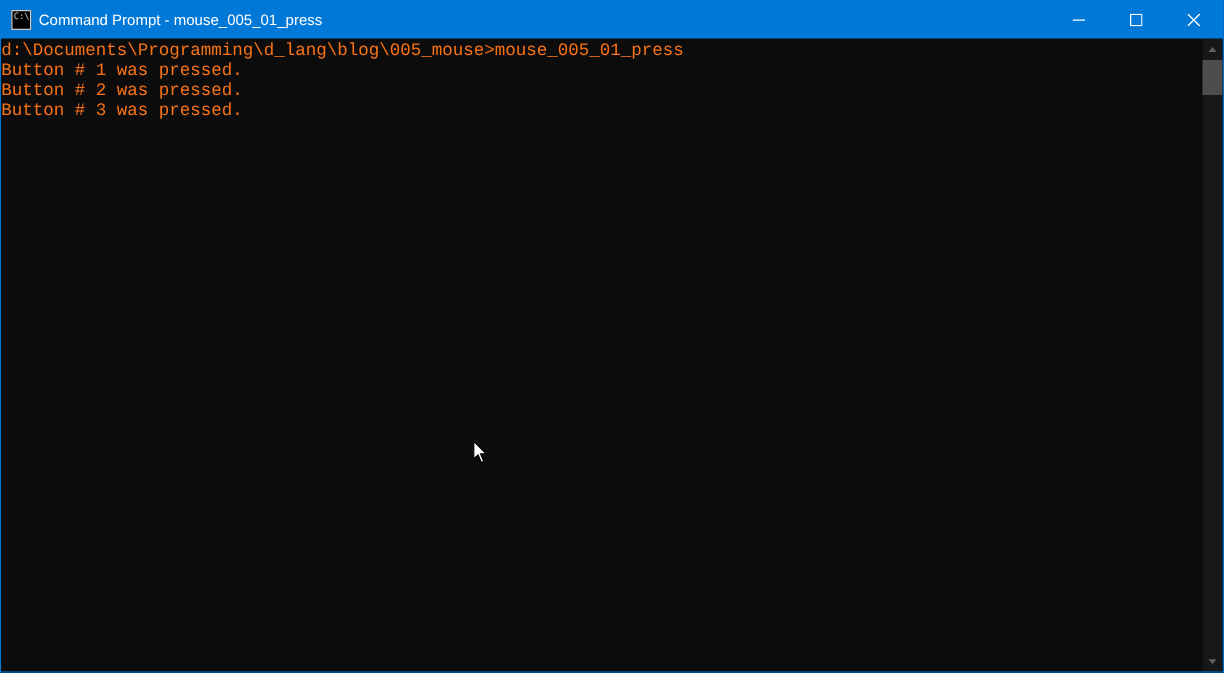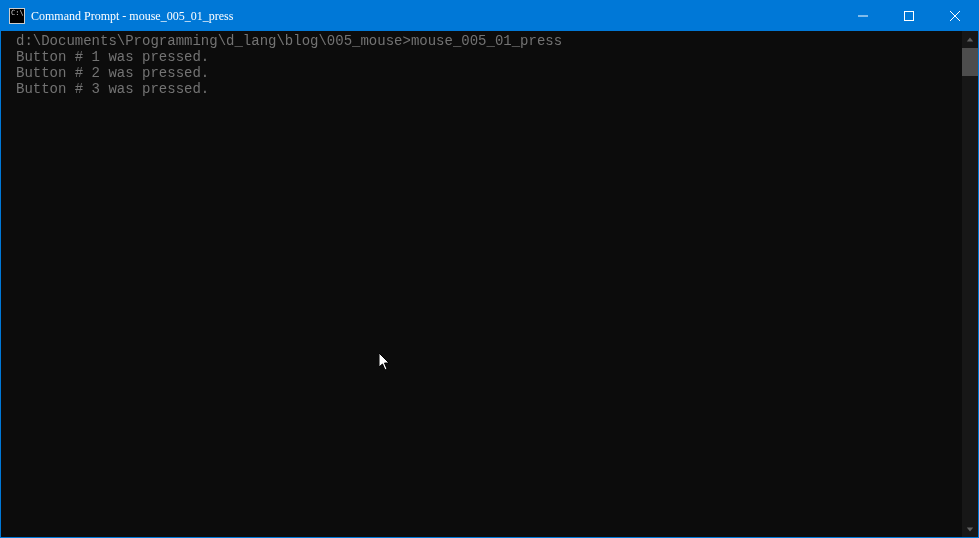--- a/index.html
+++ b/index.html
@@ -50,21 +50,20 @@
       color: #ccc;
       font-family: monospace;
       line-height: 6px;
       padding: 1px;
       overflow: hidden;
     }
     .titlebar-title {
       flex: 1;
       white-space: nowrap;
       overflow: hidden;
-      font-family: Liberation Serif, serif;
     }
     .titlebar-controls {
       display: flex;
       height: 100%;
     }
     .titlebar-btn {
       width: 46px;
       height: 100%;
       display: flex;
       align-items: center;
@@ -80,25 +79,25 @@
     }
     .client {
       flex: 1;
       display: flex;
       background: #000;
       position: relative;
     }
     .terminal {
       flex: 1;
       background: #0c0c0c;
-      color: #737373;
+      color: #f97316;
       font-family: Consolas, "Courier New", monospace;
       font-size: 14px;
       line-height: 16px;
-      padding: 2px 15px;
+      padding: 2px 0;
       white-space: pre;
       overflow: hidden;
     }
     .scrollbar {
       width: 16px;
       background: #171717;
       position: relative;
     }
     .scroll-arrow {
       width: 16px;

